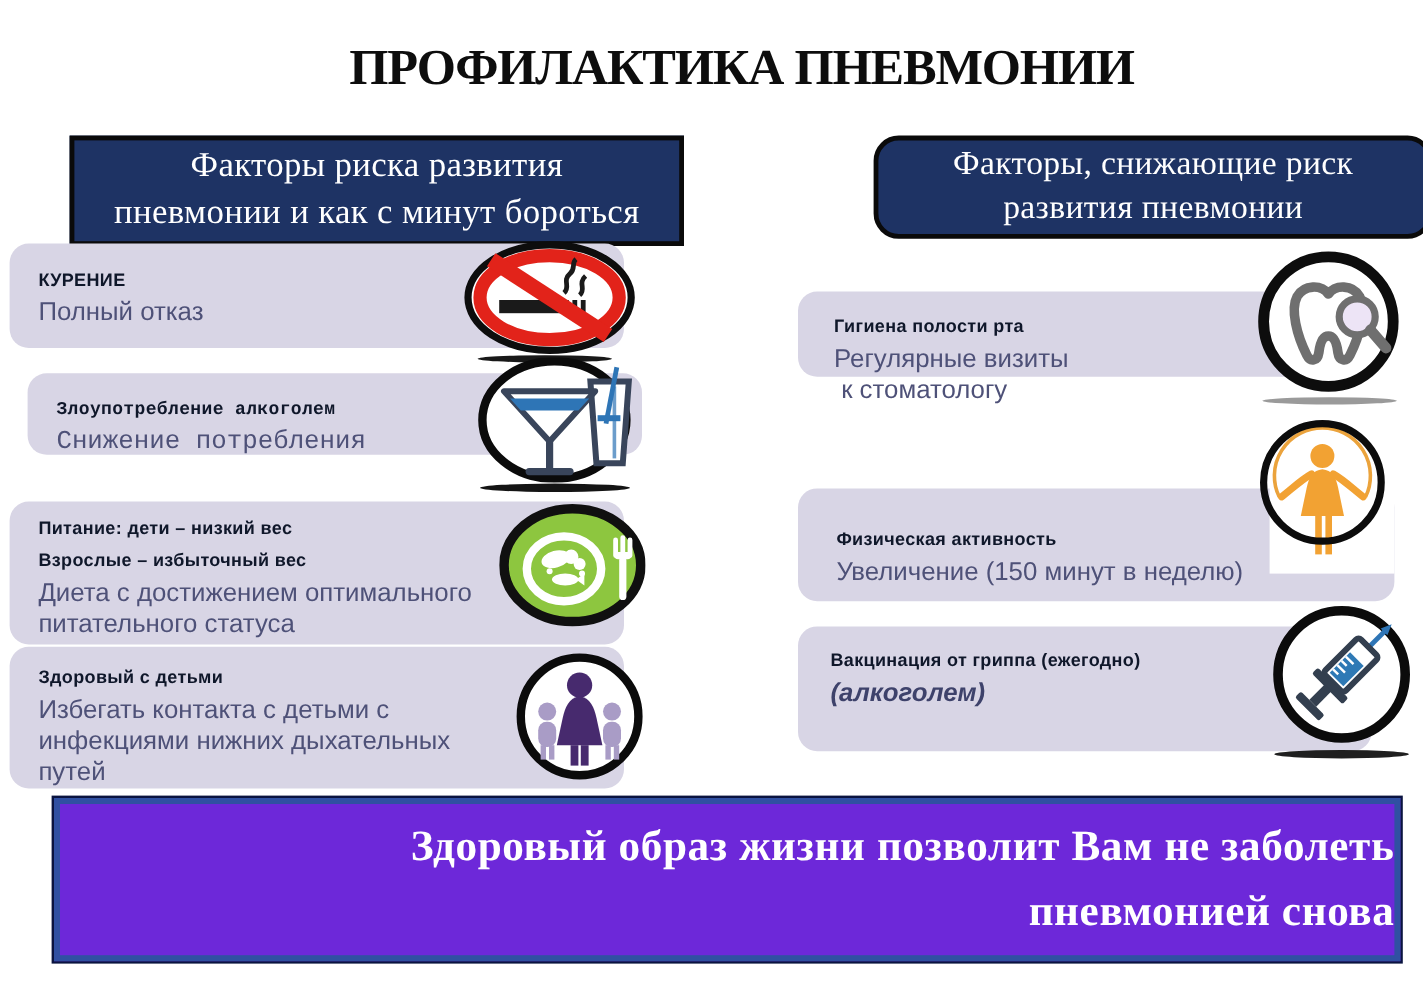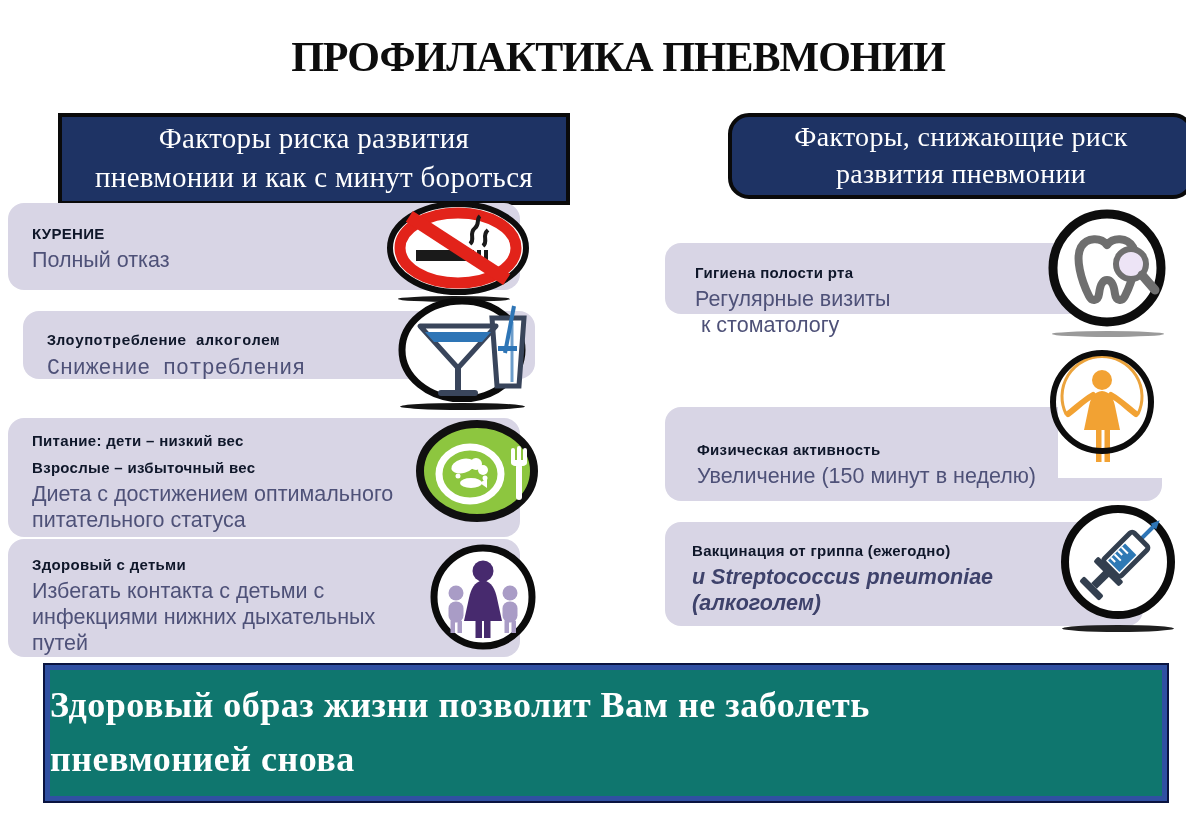--- a/index.html
+++ b/index.html
@@ -21,22 +21,22 @@
   .hdr-left{left:10px;top:113px;width:504px;padding:2px 0 4px 0;margin-left:48px;}
   .hdr-right{left:728px;top:113px;width:458px;padding:1px 0 3px 0;font-size:28px;line-height:37px;border-radius:21px;}
   .card{position:absolute;background:#D8D5E5;border-radius:16px;z-index:1;box-sizing:border-box;}
   .ct{font-weight:bold;font-size:15px;color:#0f172a;line-height:27px;letter-spacing:.3px;white-space:pre;}
   .cb{font-size:21.5px;color:#4E5178;line-height:26px;white-space:pre;}
   .cb.bi{font-style:italic;font-weight:bold;color:#3E426B;}
   .icon-wrap{position:absolute;z-index:3;}
   .shadow{position:absolute;border-radius:50%;z-index:2;}
   .banner{
     position:absolute;left:45px;top:665px;width:1112px;height:118px;
-    background:#0f766e;border:5px solid #3050A2;box-shadow:0 0 0 2px #0a1440;
-    color:#ffffff;text-align:left;font-family:"Liberation Serif", serif;
+    background:#6d28d9;border:5px solid #3050A2;box-shadow:0 0 0 2px #0a1440;
+    color:#ffffff;text-align:right;font-family:"Liberation Serif", serif;
     font-size:36px;line-height:54px;font-weight:600;letter-spacing:.5px;padding-top:8px;
     box-sizing:content-box;z-index:1;
   }
   .white-sq{position:absolute;background:#ffffff;z-index:2;}
 </style>
 </head>
 <body>
 
 <div class="page-title">ПРОФИЛАКТИКА ПНЕВМОНИИ</div>
 
@@ -79,21 +79,20 @@
   <div class="cb"> к стоматологу</div>
 </div>
 
 <div class="card" style="left:665px;top:391px;width:497px;height:94px;padding:29px 120px 0 32px;margin-top:16px;">
   <div class="ct">Физическая активность</div>
   <div class="cb">Увеличение (150 минут в неделю)</div>
 </div>
 
 <div class="card" style="left:665px;top:522px;width:478px;height:104px;padding:15px 95px 0 27px;">
   <div class="ct">Вакцинация от гриппа (ежегодно)</div>
-  <div class="cb bi">и Streptococcus pneumoniae</div>
   <div class="cb bi">(алкоголем)</div>
 </div>
 
 <div class="shadow" style="left:398px;top:296px;width:112px;height:6px;background:#181818;"></div>
 <div class="shadow" style="left:400px;top:403px;width:125px;height:7px;background:#141414;"></div>
 <div class="shadow" style="left:1052px;top:331px;width:112px;height:6px;background:#9a9a9a;"></div>
 <div class="shadow" style="left:1062px;top:625px;width:112px;height:7px;background:#1f1f1f;"></div>
 
 <div class="icon-wrap" style="left:386px;top:200px;width:144px;height:96px;">
   <svg width="144" height="96" viewBox="0 0 144 96">

